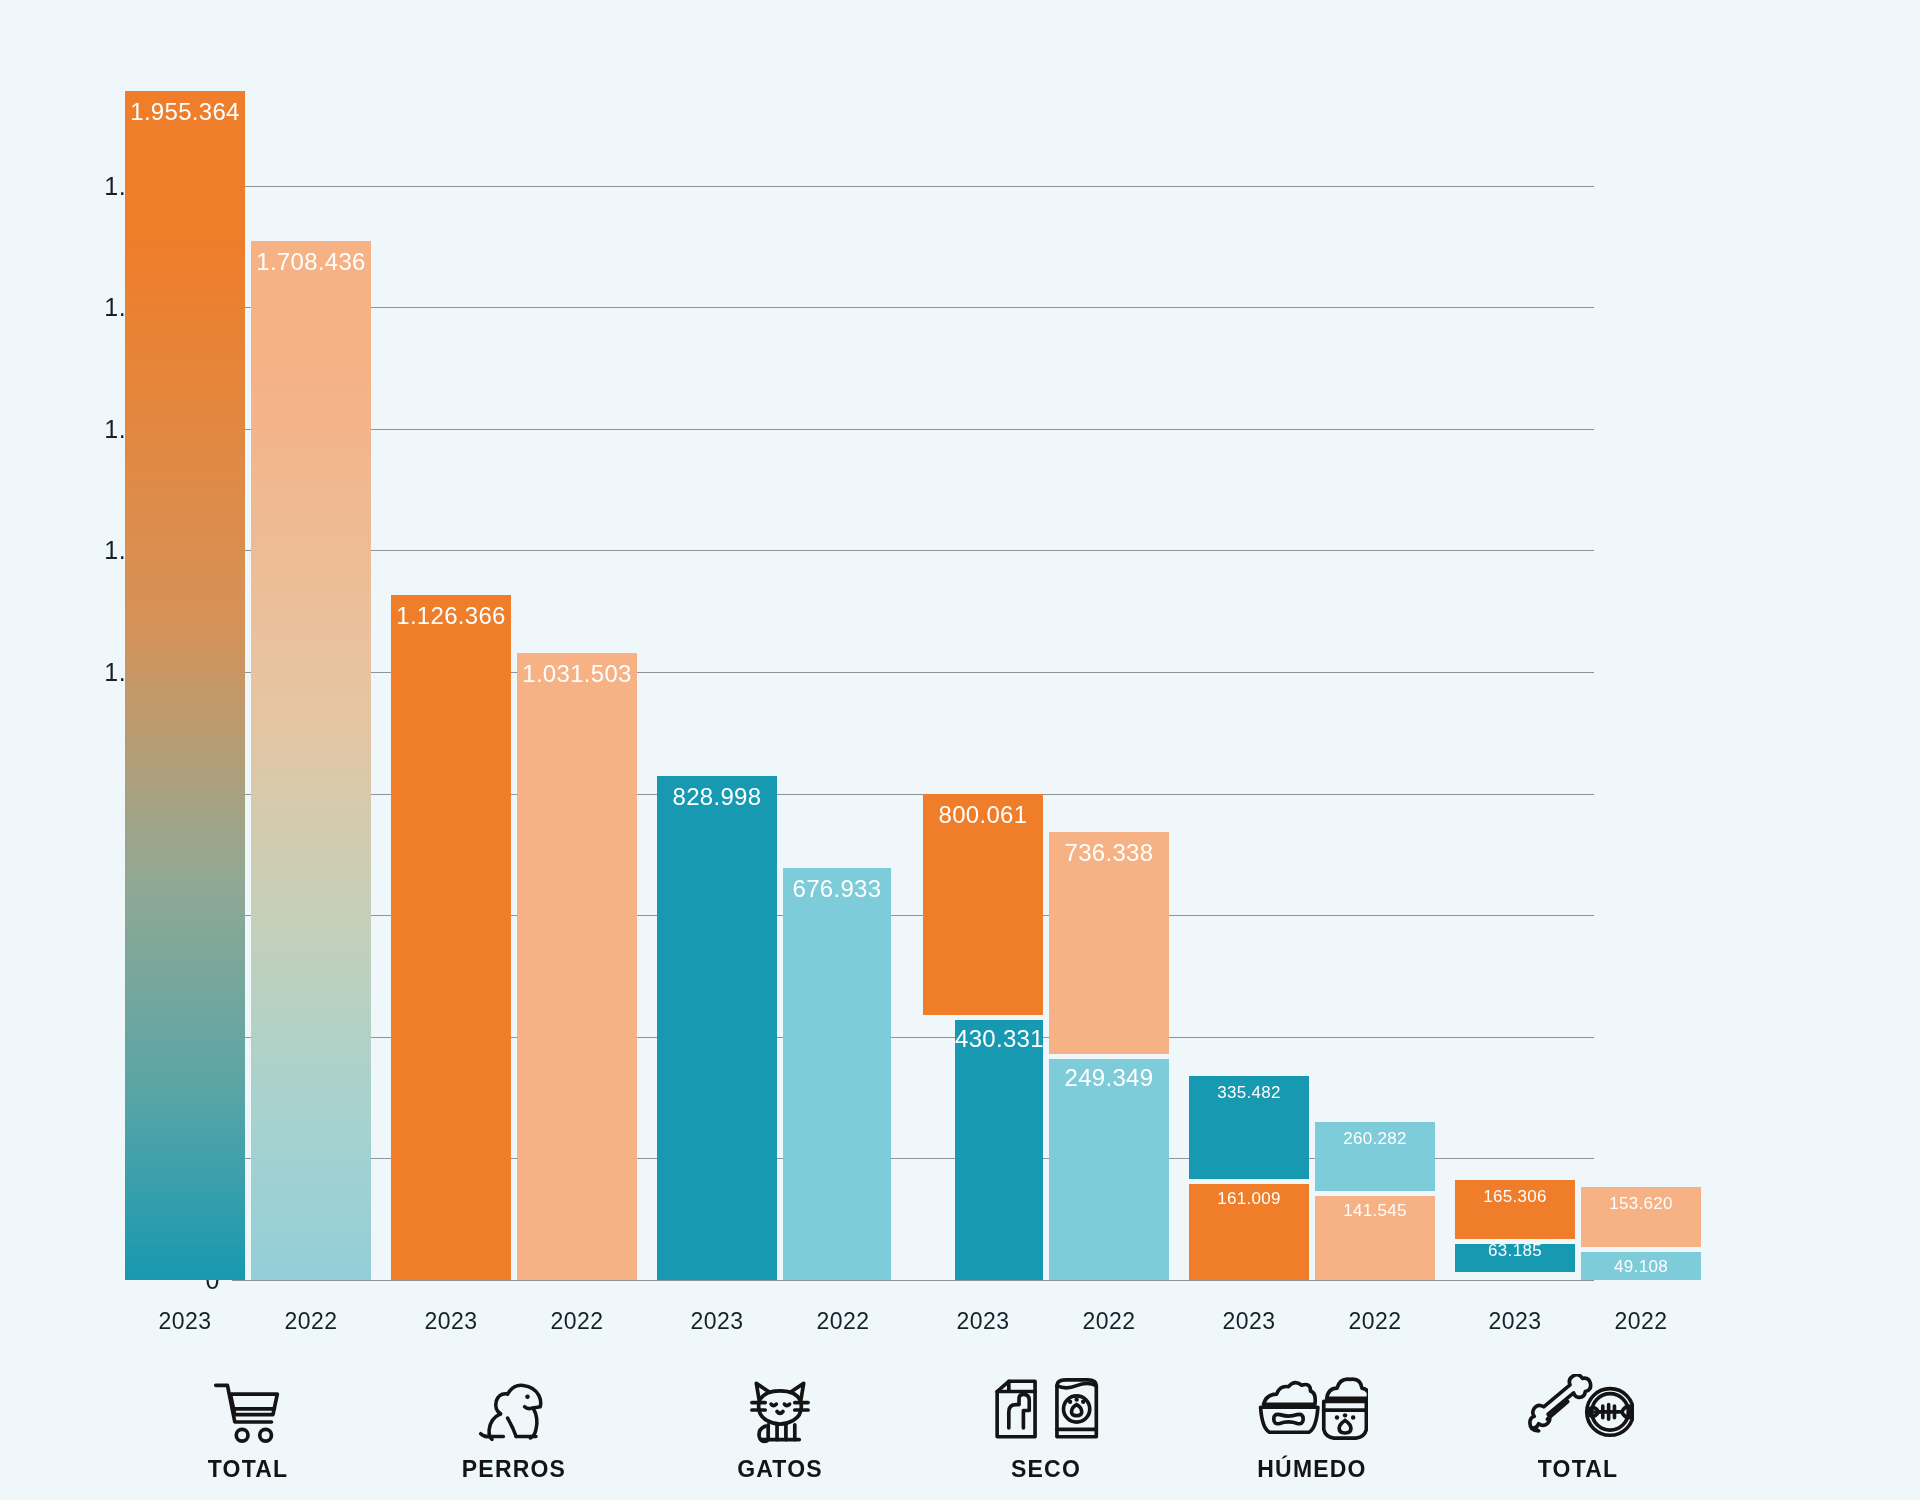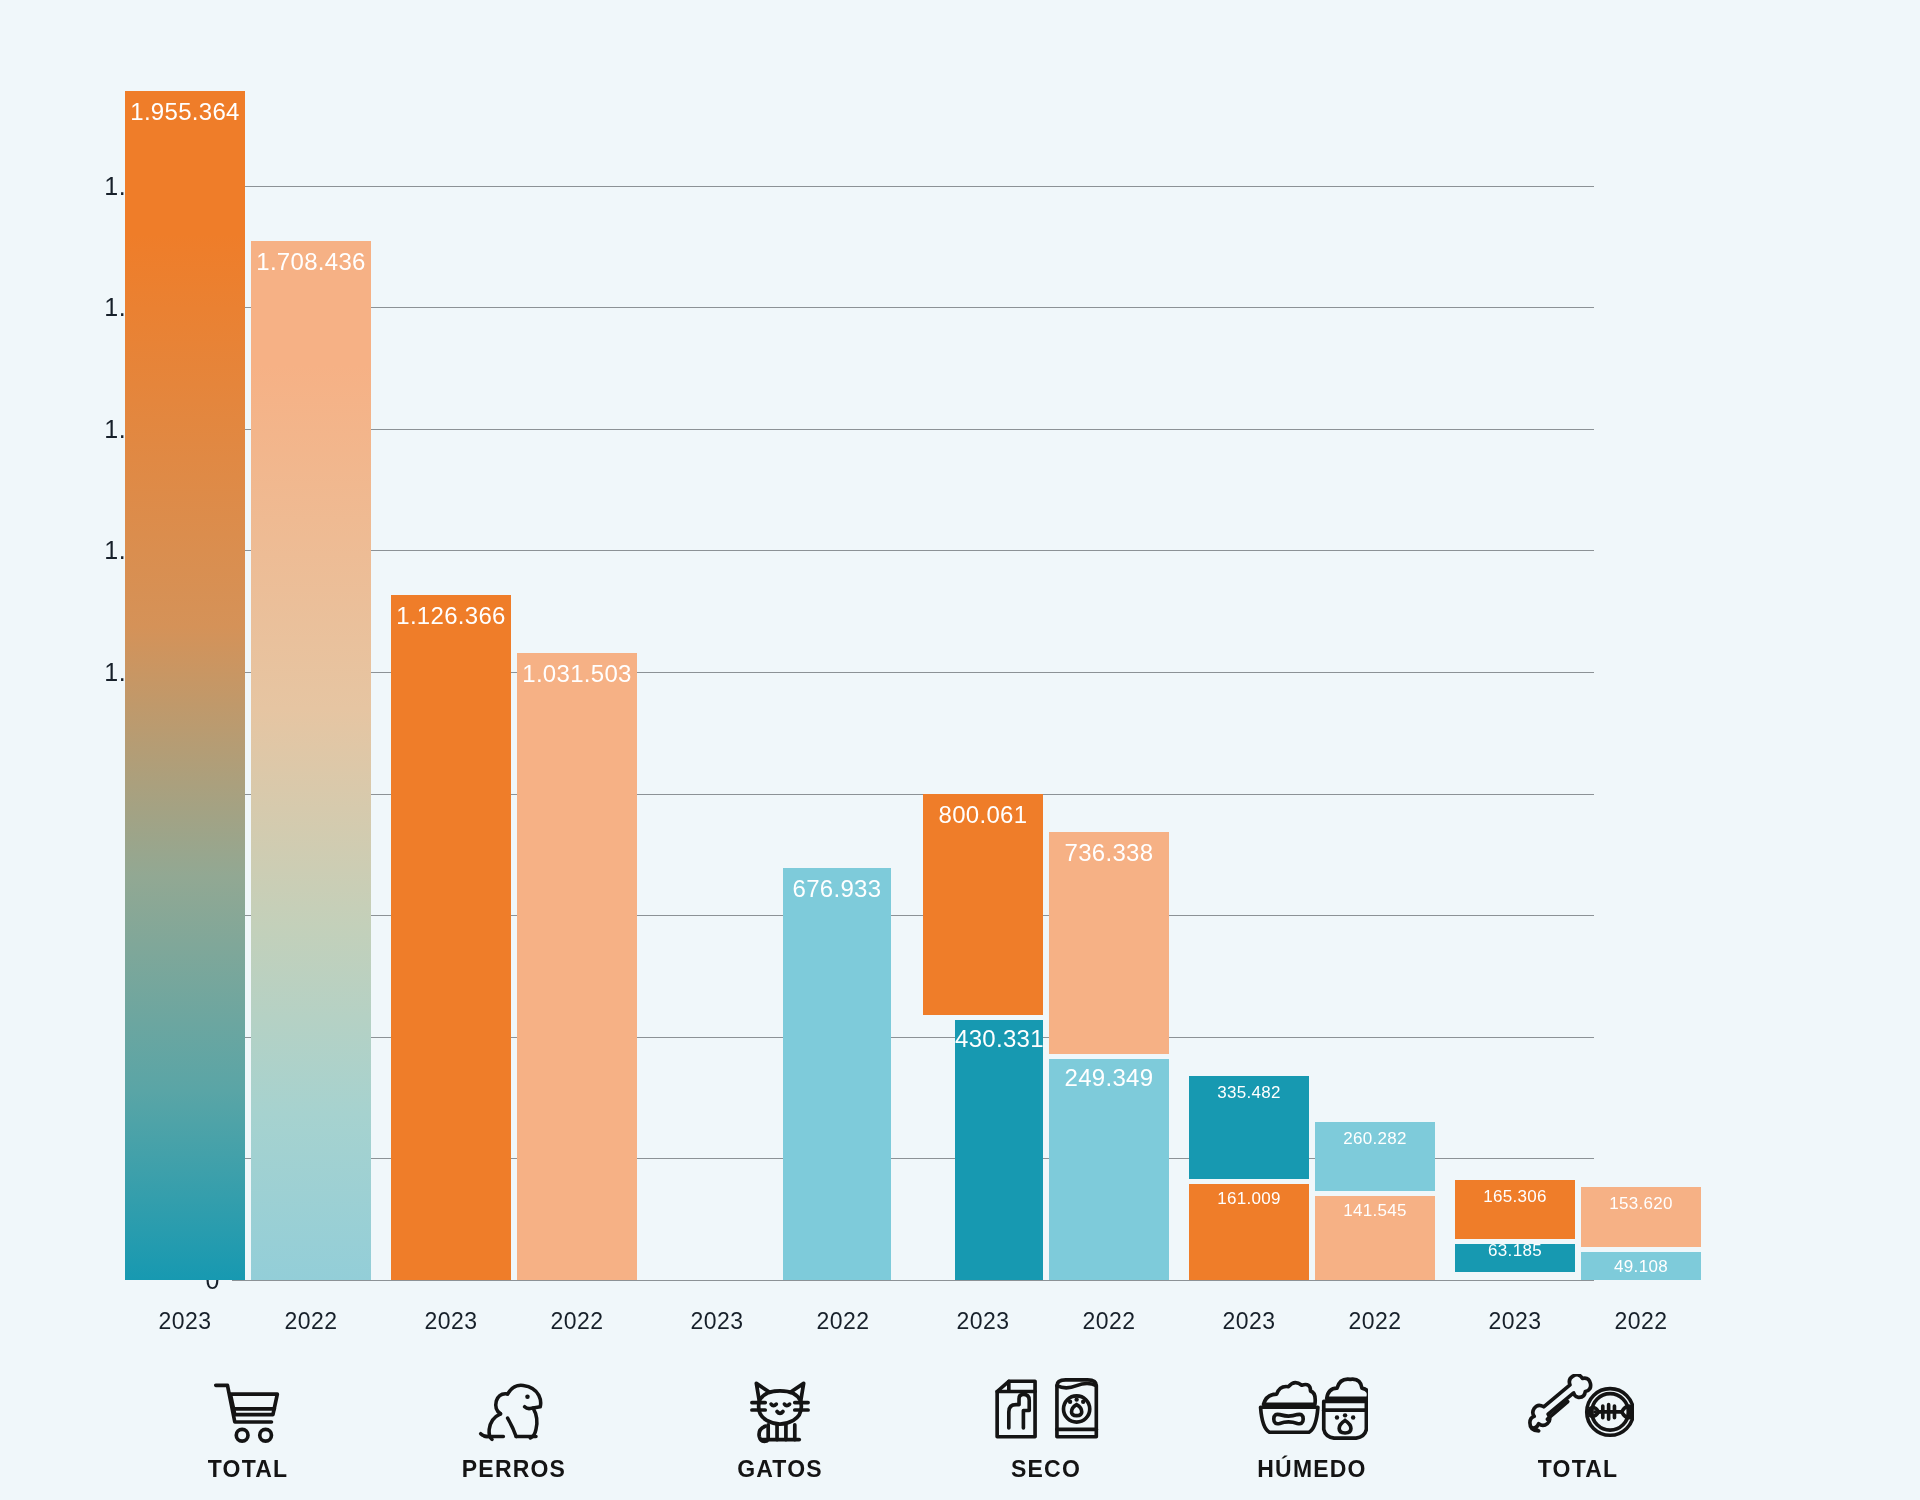--- a/index.html
+++ b/index.html
@@ -145,20 +145,25 @@
         </div>
       </div>
       <div class="bar" style="left: 391px; width: 120px; height: 684.831px; bottom: 220px;">
         <div class="seg" style="background: rgb(239, 125, 41); height: 684.831px; bottom: 0px;">
           <div class="seg-label">1.126.366</div>
         </div>
       </div>
       <div class="bar" style="left: 517px; width: 120px; height: 627.154px; bottom: 220px;">
         <div class="seg" style="background: rgb(246, 177, 133); height: 627.154px; bottom: 0px;">
           <div class="seg-label">1.031.503</div>
+        </div>
+      </div>
+      <div class="bar" style="left: 657px; width: 120px; height: 504.031px; bottom: 220px;">
+        <div class="seg" style="background: rgb(23, 153, 177); height: 504.031px; bottom: 0px;">
+          <div class="seg-label">828.998</div>
         </div>
       </div>
       <div class="bar" style="left: 783px; width: 108px; height: 411.575px; bottom: 220px;">
         <div class="seg" style="background: rgb(126, 203, 218); height: 411.575px; bottom: 0px;">
           <div class="seg-label">676.933</div>
         </div>
       </div>
       <div class="bar" style="left: 923px; width: 120px; height: 486.437px; bottom: 220px;">
         <div class="seg" style="background: rgb(23, 153, 177); height: 261.641px; bottom: 0px; margin-bottom: 0px; margin-left: 32px;">
           <div class="seg-label">430.331</div>

